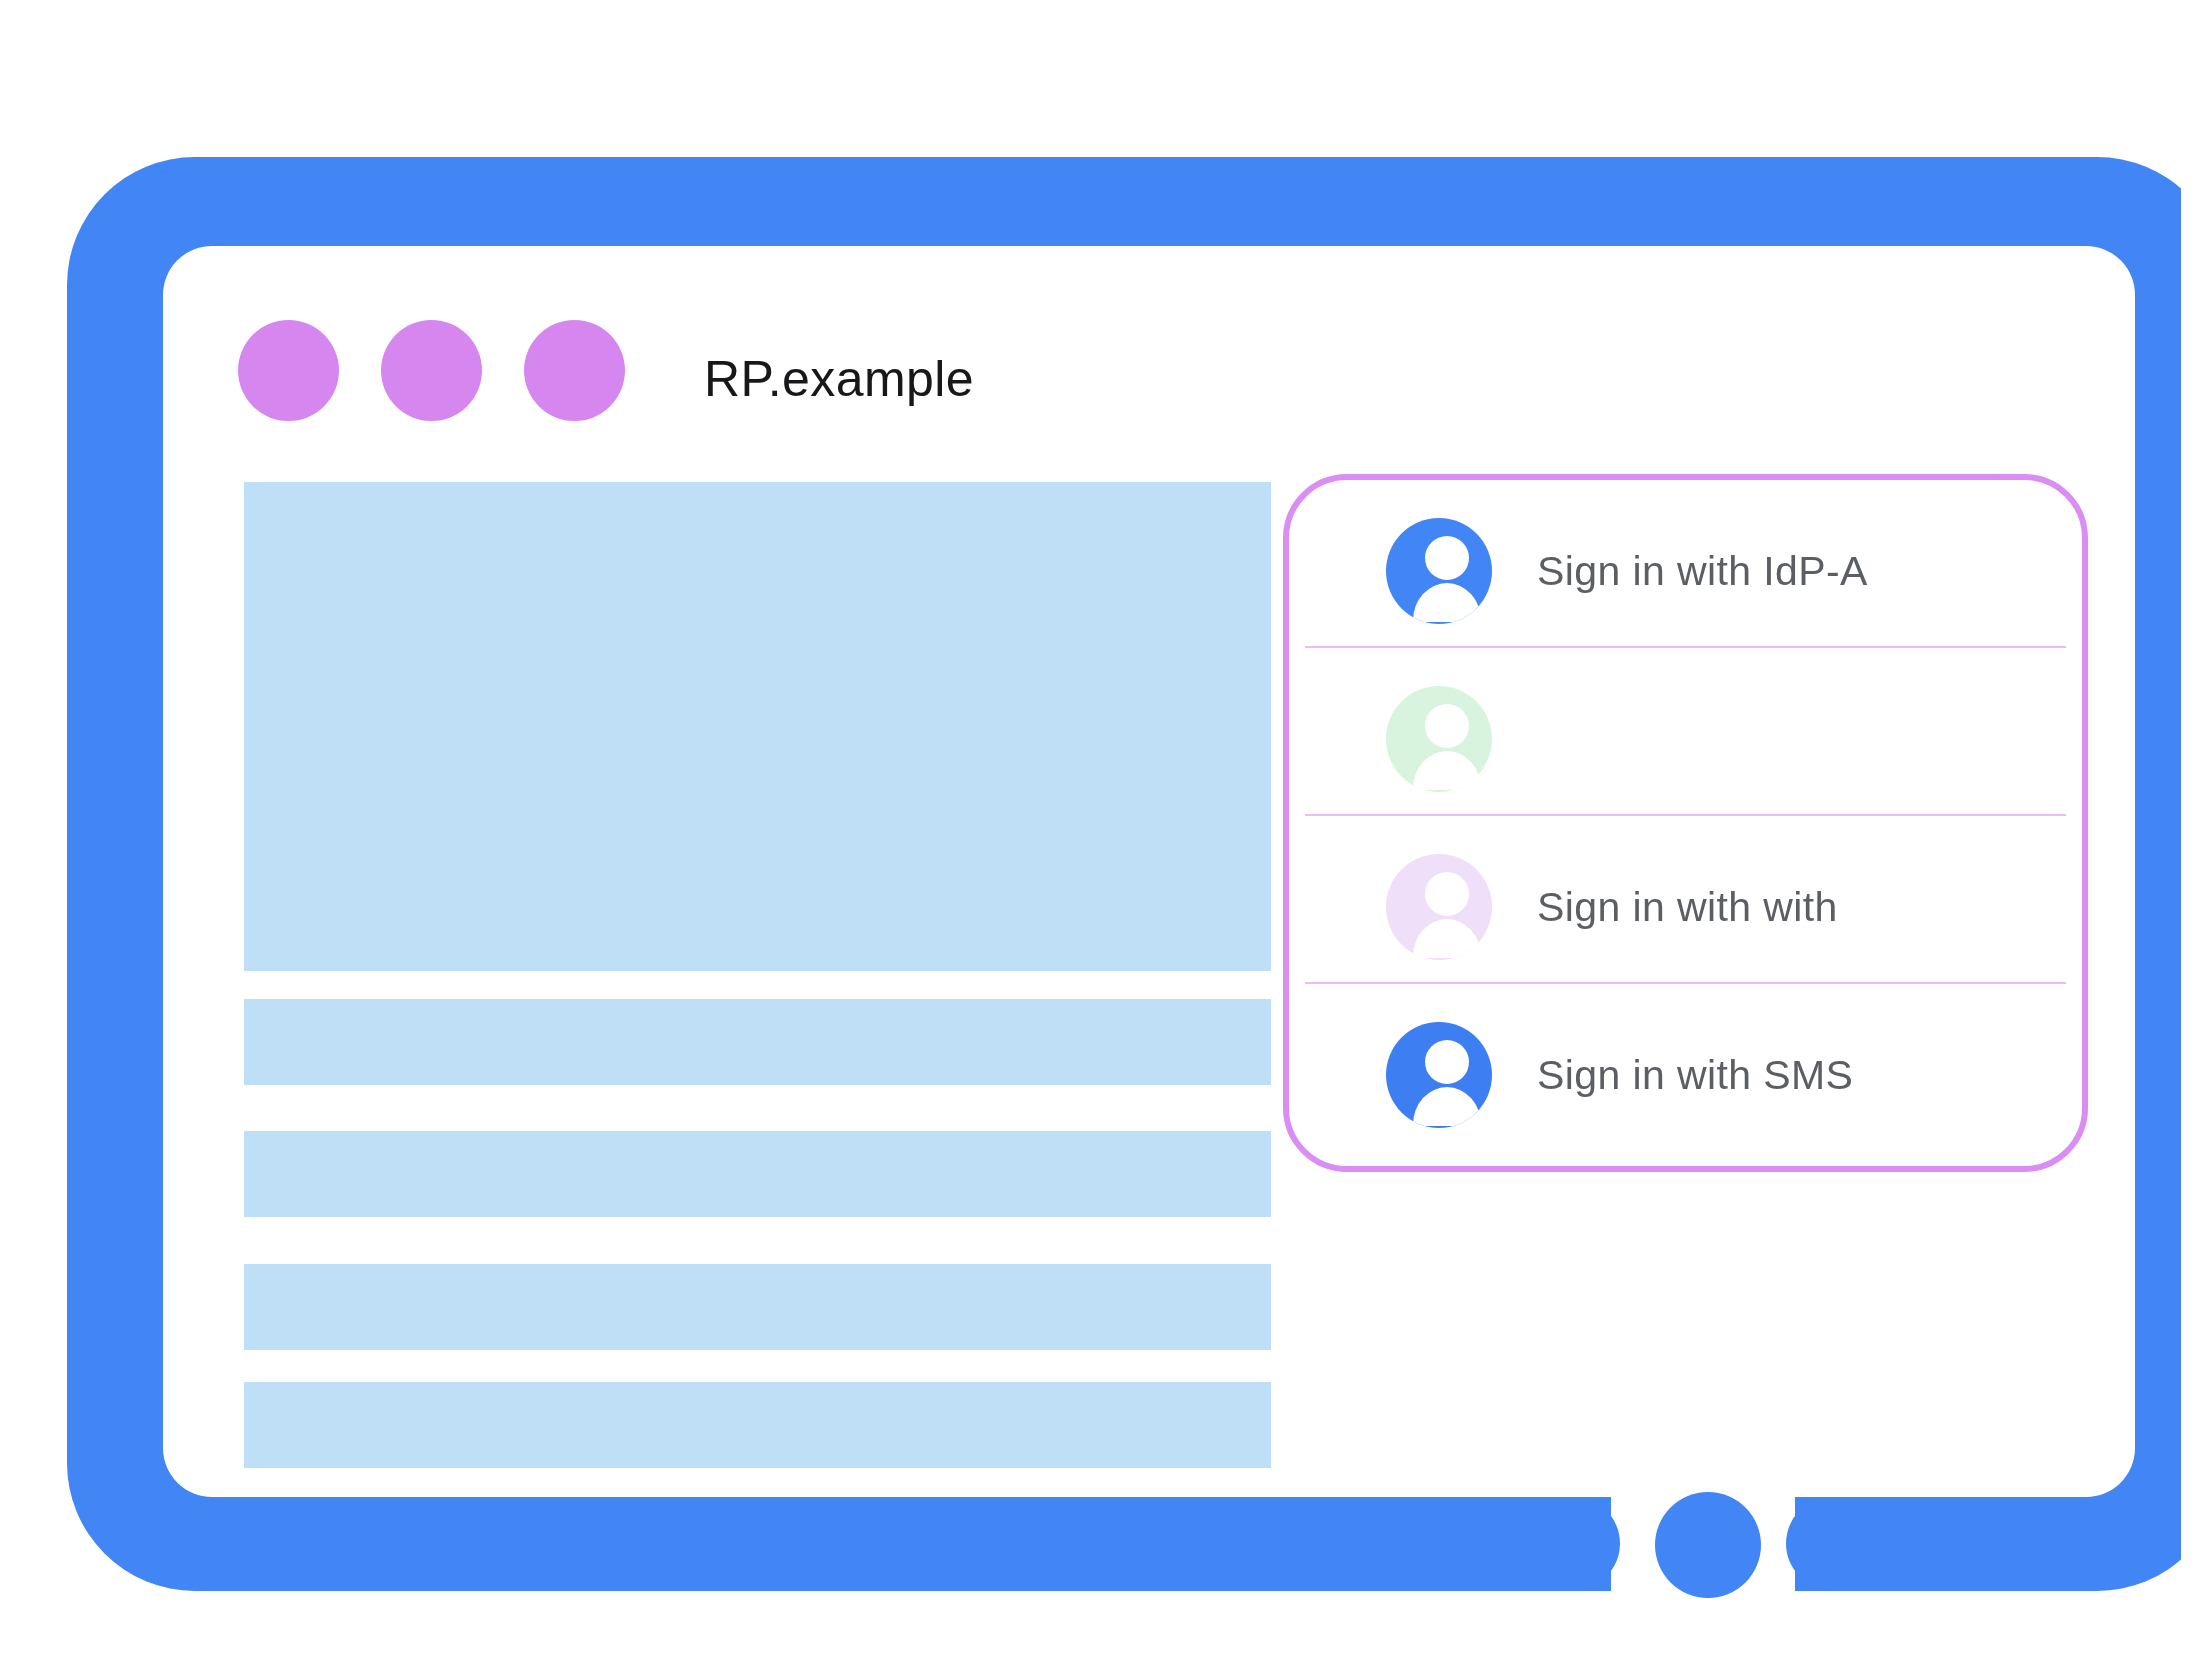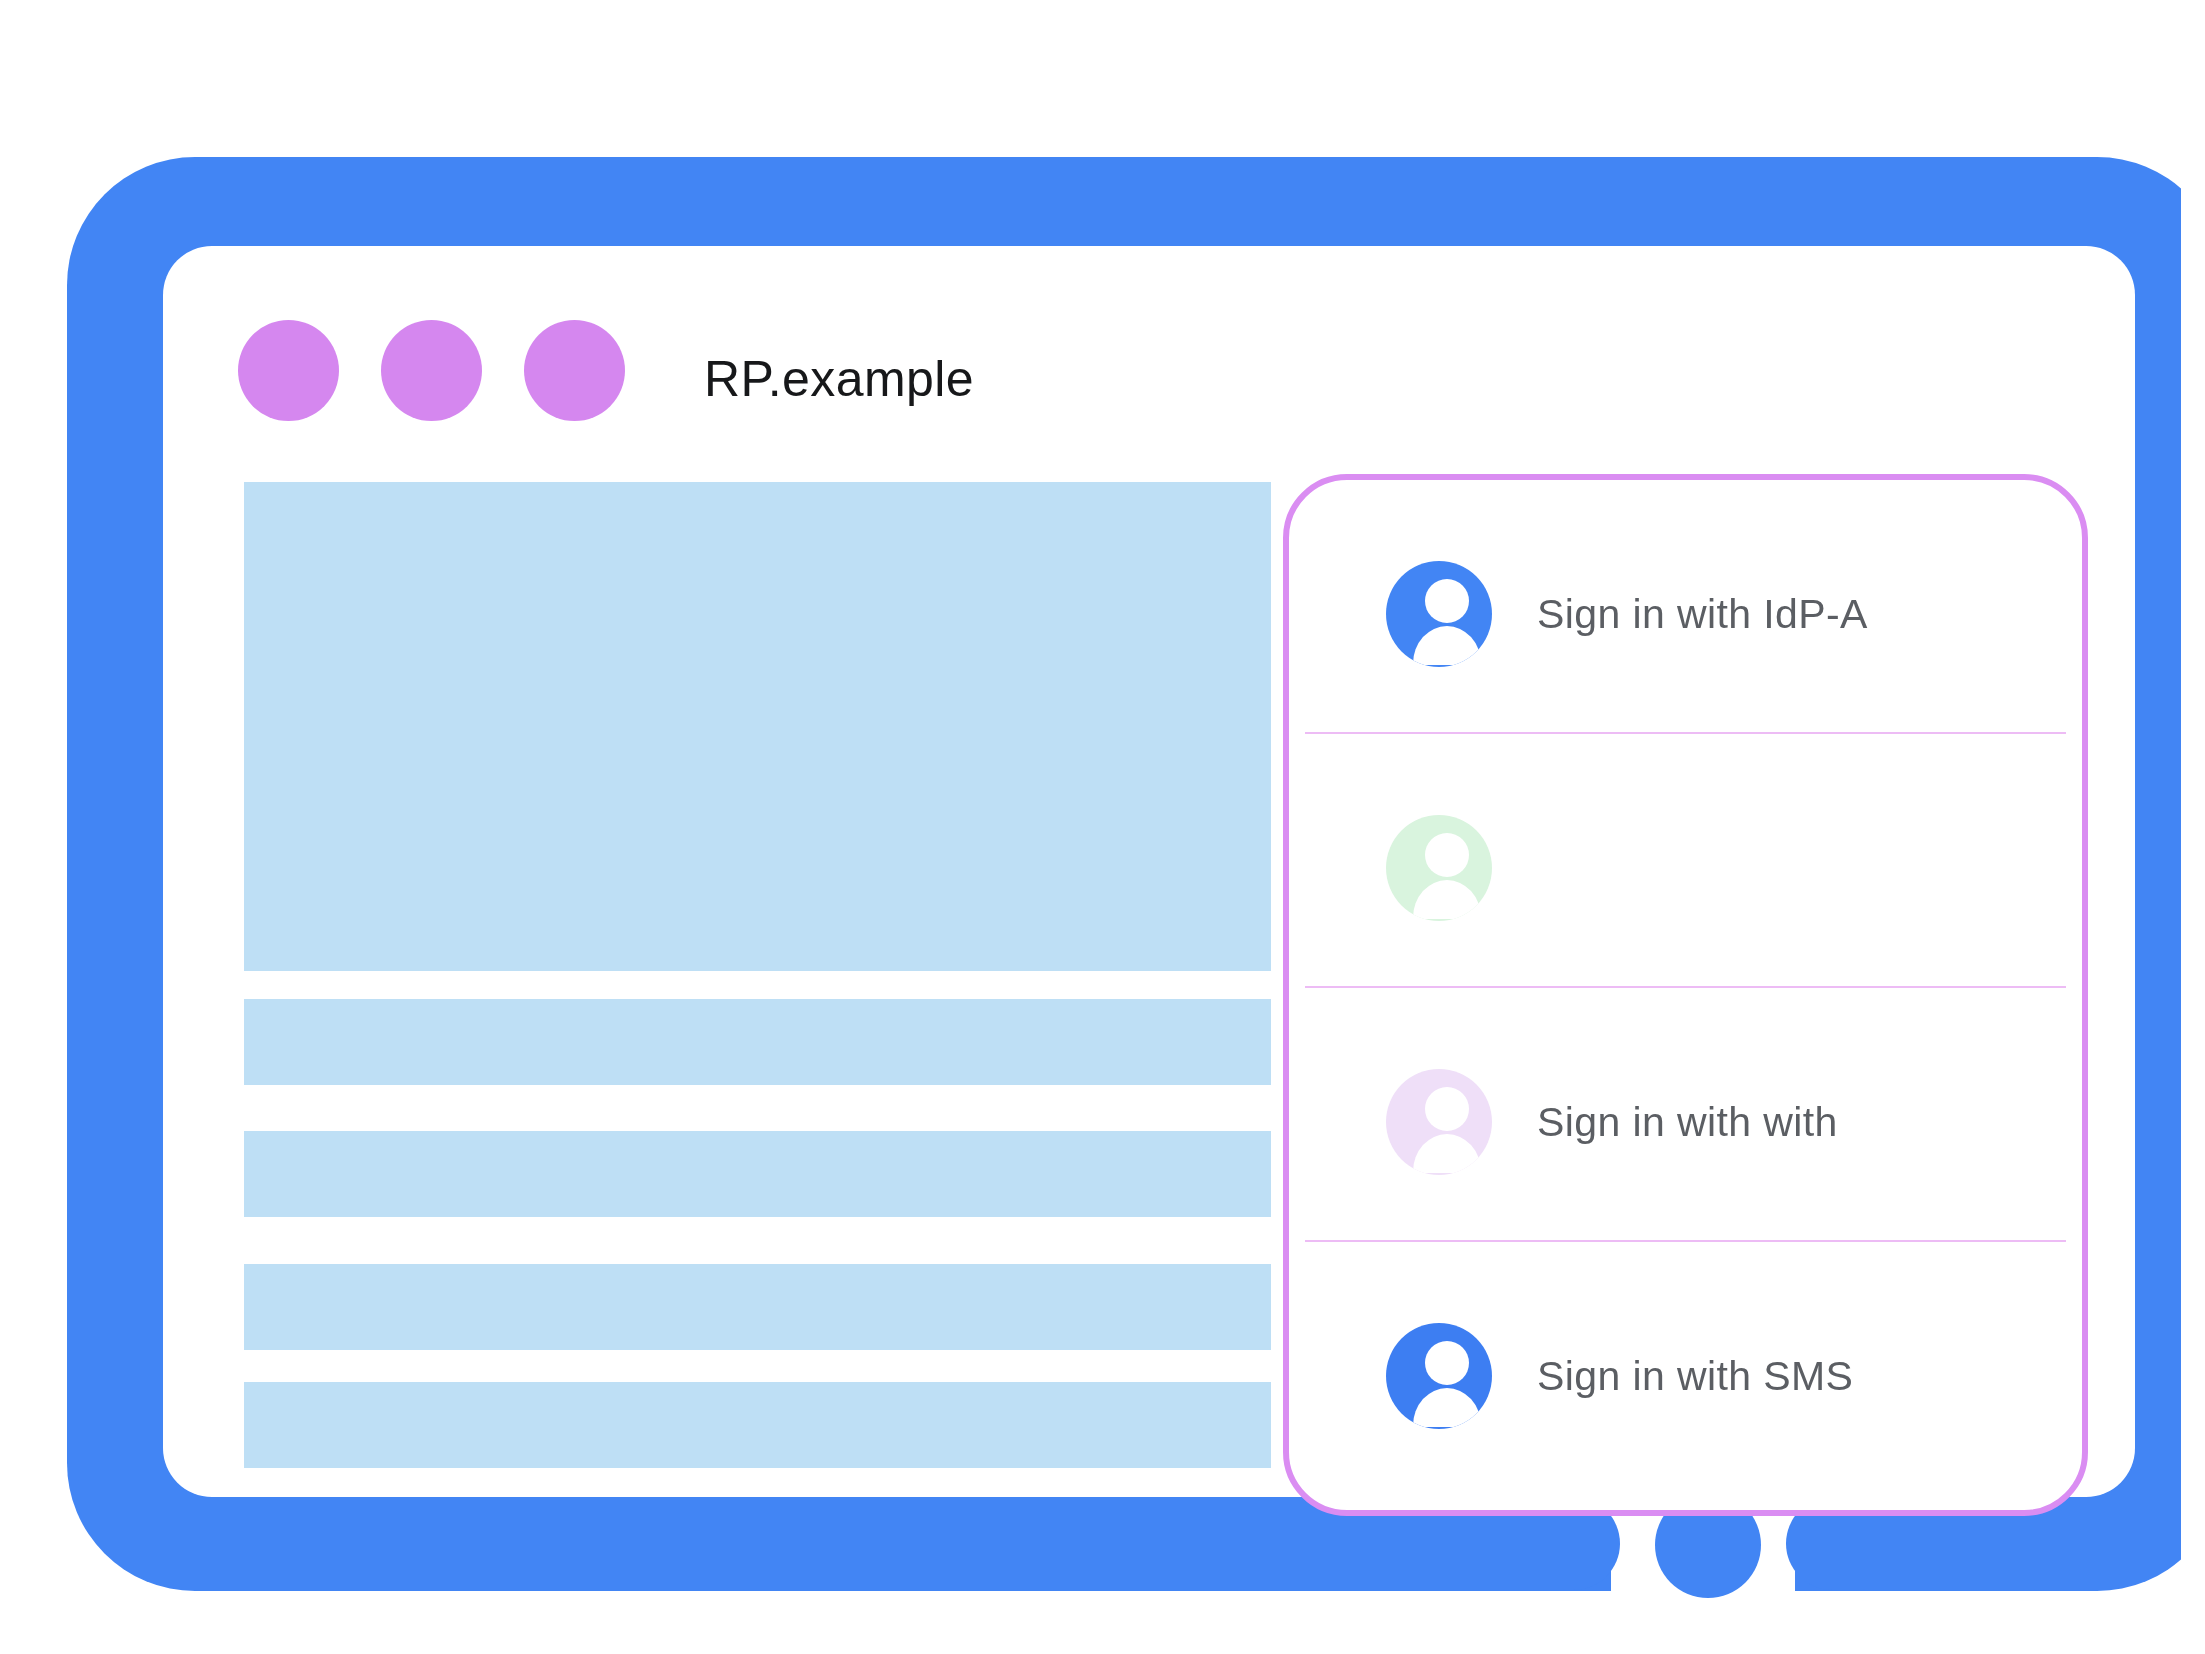--- a/index.html
+++ b/index.html
@@ -38,21 +38,21 @@
   .site-title{position:absolute;left:648px;top:294px;height:58px;line-height:58px;
               font-size:50px;font-weight:500;color:var(--title-black);letter-spacing:0.4px;}
 
   
   .hero-block{position:absolute;left:196px;top:434px;width:1027px;height:489px;
               background:var(--placeholder-blue);}
   .line-bar{position:absolute;left:196px;width:1027px;height:86px;background:var(--placeholder-blue);}
   .bar-1{top:951px;} .bar-2{top:1083px;} .bar-3{top:1216px;} .bar-4{top:1334px;}
 
   
-  .signin-panel{position:absolute;left:1235px;top:426px;width:805px;height:1042px;
+  .signin-panel{position:absolute;left:1235px;top:426px;width:805px;height:698px;
                 background:#fff;border:6.2px solid var(--panel-border-purple);border-radius:64px;
                 display:flex;flex-direction:column;overflow:hidden;}
   .signin-row{flex:1;display:flex;align-items:center;padding-left:73px;}
   .signin-row:not(:last-child){border-bottom:2.6px solid var(--panel-divider-pink);}
   .signin-label{font-size:41px;font-weight:500;color:var(--label-gray);margin-left:29px;
                 letter-spacing:0.4px;white-space:nowrap;}
 
   
   .avatar{position:relative;flex:none;width:106px;height:106px;border-radius:50%;overflow:hidden;}
   .avatar .head{position:absolute;left:29%;top:9%;width:42%;height:42%;border-radius:50%;

